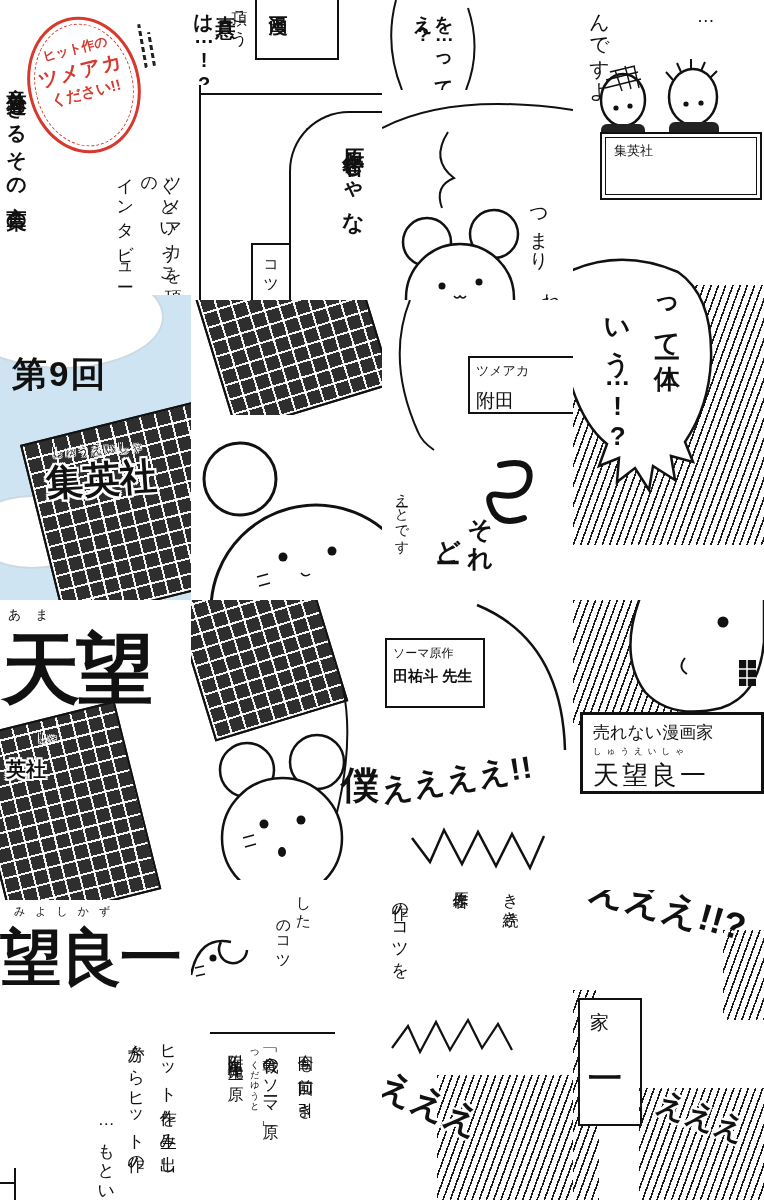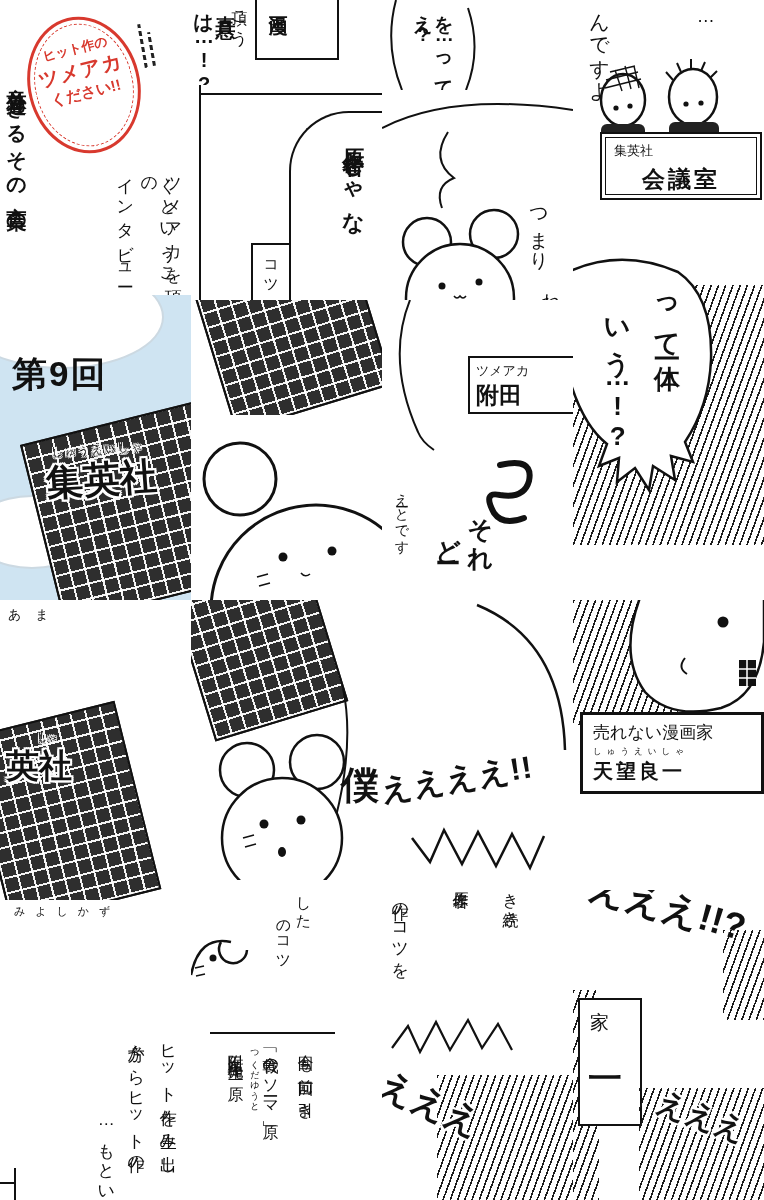--- a/index.html
+++ b/index.html
@@ -106,21 +106,20 @@
         <path d="M100,80 l-7,-8 M108,72 l-4,-9 M118,69 l0,-10 M128,71 l4,-9 M137,78 l7,-7" fill="none" stroke="#111" stroke-width="2"></path>
         <circle cx="113" cy="104" r="2.6" fill="#111"></circle>
           <circle cx="128" cy="103" r="2.6" fill="#111"></circle>
       </g>
       <rect x="28" y="124" width="44" height="18" rx="6" fill="#222"></rect>
       <rect x="96" y="122" width="50" height="20" rx="6" fill="#222"></rect>
     </svg>
     <div class="sign" style="left:27px;top:132px;width:162px;height:68px;border-width:2px">
       <div class="abs" style="inset:3px;border:1.5px solid #111"></div>
       <div class="abs" style="left:12px;top:8px;font-size:13px">集英社</div>
-      <div class="abs" style="left:0;right:0;top:30px;text-align:center;font-size:23px;font-weight:700;letter-spacing:3px">会議室</div>
     </div>
   </div>
 
   <div class="tile" style="left:0;top:295px;width:191px;height:305px;background:#cfe4f2">
     <div class="cloud" style="left:-40px;top:-30px;width:200px;height:100px"></div>
     <div class="cloud" style="left:118px;top:118px;width:130px;height:74px"></div>
     <div class="cloud" style="left:-30px;top:200px;width:120px;height:70px"></div>
     <div class="abs big" style="left:12px;top:56px;font-size:35px;letter-spacing:2px">第9回</div>
     <div class="bgrid" style="left:20px;top:150px;width:230px;height:180px;transform:rotate(-14deg);transform-origin:left top"></div>
     <div class="abs halo" style="left:52px;top:148px;font-size:10px;letter-spacing:3px;transform:rotate(-4deg)">しゅうえいしゃ</div>
@@ -141,21 +140,21 @@
       <path d="M110,158 q4,5 9,1" fill="none" stroke="#111" stroke-width="1.6"></path>
     </svg>
   </div>
 
   <div class="tile" style="left:382px;top:300px;width:191px;height:155px">
     <svg class="abs" style="left:0;top:0" width="191" height="155" viewBox="0 0 191 155">
       <path d="M28,0 Q4,60 36,132 Q40,142 52,150" fill="none" stroke="#111" stroke-width="2"></path>
     </svg>
     <div class="sign" style="left:86px;top:56px;width:120px;height:58px;padding:4px 6px">
       <div style="font-size:13px">ツメアカ</div>
-      <div style="font-size:23px;font-weight:700;margin-top:0">附田</div>
+      <div style="font-size:19px;font-weight:400;margin-top:8px">附田</div>
     </div>
   </div>
 
   <div class="tile" style="left:382px;top:455px;width:191px;height:145px">
     <svg class="abs" style="left:0;top:0" width="191" height="145" viewBox="0 0 191 145">
       <path d="M118,10 Q152,2 147,26 Q142,44 118,40 Q100,36 112,58 Q121,71 142,63" fill="none" stroke="#111" stroke-width="6" stroke-linecap="round"></path>
     </svg>
     <div class="v abs" style="left:12px;top:28px;font-size:14px">えーとです</div>
     <div class="v abs" style="left:84px;top:46px;font-size:25px;font-weight:900">それ</div>
     <div class="v abs" style="left:52px;top:66px;font-size:25px;font-weight:900">どー</div>
@@ -165,23 +164,24 @@
     <div class="hatch" style="left:0;top:75px;width:191px;height:260px"></div>
     <svg class="abs" style="left:0;top:0" width="191" height="390" viewBox="0 0 191 390">
       <path d="M-20,70 Q40,34 105,62 Q140,86 138,150 Q136,196 112,232 L120,252 L98,246 L102,270 L80,256 L76,280 L62,258 L44,272 L46,248 L26,256 L34,234 Q-10,200 -20,70 Z" fill="#fff" stroke="#111" stroke-width="2.5"></path>
     </svg>
     <div class="v abs" style="left:80px;top:75px;font-size:26px;font-weight:900">って一体</div>
     <div class="v abs" style="left:30px;top:92px;font-size:26px;font-weight:900">いう…!?</div>
   </div>
 
   <div class="tile" style="left:0;top:600px;width:191px;height:300px">
     <div class="abs" style="left:8px;top:6px;font-size:13px;letter-spacing:14px">あま</div>
+    <div class="abs big" style="left:2px;top:18px;font-size:78px;letter-spacing:-4px">天望</div>
     <div class="bgrid" style="left:-35px;top:138px;width:150px;height:190px;transform:rotate(-14deg);transform-origin:left top"></div>
     <div class="abs halo" style="left:38px;top:132px;font-size:9px">しゃ</div>
-    <div class="abs big halo" style="left:6px;top:144px;font-size:33px">英社</div>
+    <div class="abs big halo" style="left:6px;top:156px;font-size:20px">英社</div>
   </div>
 
   <div class="tile" style="left:191px;top:600px;width:191px;height:280px">
     <div class="bgrid" style="left:-25px;top:-20px;width:135px;height:165px;transform:rotate(-17deg);transform-origin:left top"></div>
     <svg class="abs" style="left:0;top:0" width="191" height="280" viewBox="0 0 191 280">
       <path d="M125,280 Q168,165 152,88" fill="none" stroke="#111" stroke-width="2"></path>
       <circle cx="56" cy="170" r="27" fill="#fff" stroke="#111" stroke-width="2.5"></circle>
       <circle cx="126" cy="162" r="27" fill="#fff" stroke="#111" stroke-width="2.5"></circle>
       <circle cx="91" cy="238" r="60" fill="#fff" stroke="#111" stroke-width="2.5"></circle>
       <circle cx="73" cy="224" r="4.5" fill="#111"></circle>
@@ -190,41 +190,46 @@
       <path d="M52,238 l11,-3 M54,247 l11,-3" fill="none" stroke="#111" stroke-width="1.6"></path>
     </svg>
     <div class="abs big" style="left:150px;top:160px;font-size:38px">僕</div>
   </div>
 
   <div class="tile" style="left:382px;top:600px;width:191px;height:280px">
     <svg class="abs" style="left:0;top:0" width="191" height="280" viewBox="0 0 191 280">
       <path d="M95,5 Q180,40 183,150" fill="none" stroke="#111" stroke-width="2.5"></path>
       <path d="M30,238 L48,262 L62,230 L80,264 L96,232 L114,266 L130,234 L148,268 L162,236" fill="none" stroke="#111" stroke-width="2.5"></path>
     </svg>
+    <div class="sign" style="left:3px;top:38px;width:100px;height:70px;padding:5px 6px">
+      <div style="font-size:12px">ソーマ原作</div>
+      <div style="font-size:15px;font-weight:900;margin-top:5px">田祐斗 先生</div>
+    </div>
     <div class="abs big" style="left:-2px;top:158px;font-size:31px;letter-spacing:1px;transform:rotate(-9deg);white-space:nowrap">ええええ!!</div>
   </div>
 
   <div class="tile" style="left:573px;top:600px;width:191px;height:290px">
     <div class="hatch" style="left:0;top:0;width:105px;height:125px"></div>
     <svg class="abs" style="left:0;top:0" width="191" height="120" viewBox="0 0 191 120">
       <path d="M68,-5 Q45,55 72,92 Q98,120 148,108 Q186,96 191,42 L191,-5 Z" fill="#fff" stroke="#111" stroke-width="2.5"></path>
       <circle cx="150" cy="22" r="5.5" fill="#111"></circle>
       <path d="M112,58 q-8,10 2,16" fill="none" stroke="#111" stroke-width="2"></path>
       <rect x="166" y="60" width="17" height="26" fill="#111"></rect>
       <path d="M166,69 h17 M166,78 h17 M174,60 v26" stroke="#fff" stroke-width="1.5"></path>
     </svg>
     <div class="sign" style="left:7px;top:112px;width:184px;height:82px;border-width:3px;padding:6px 10px">
       <div style="font-size:17px;font-weight:400">売れない漫画家</div>
       <div style="font-size:8.5px;letter-spacing:5px;margin-top:2px">しゅうえいしゃ</div>
-      <div style="font-size:20px;font-weight:700;letter-spacing:3px">天望良一</div>
+      <div style="font-size:26px;font-weight:400;letter-spacing:3px">天望良一</div>
     </div>
   </div>
 
   <div class="tile" style="left:0;top:900px;width:191px;height:300px">
     <div class="abs" style="left:14px;top:4px;font-size:11px;letter-spacing:10px">みよしかず</div>
+    <div class="abs big" style="left:0;top:16px;font-size:62px;letter-spacing:-2px;white-space:nowrap">望良一</div>
     <div class="v abs" style="left:158px;top:132px;font-size:17px;letter-spacing:2px">ヒット作を生み出し</div>
     <div class="v abs" style="left:126px;top:132px;font-size:17px;letter-spacing:2px">方々からヒット作の</div>
     <div class="v abs" style="left:96px;top:210px;font-size:17px;letter-spacing:2px">…もとい</div>
     <div class="ln" style="left:14px;top:268px;width:2px;height:32px"></div>
     <div class="ln" style="left:0;top:282px;width:14px;height:2px"></div>
   </div>
 
   <div class="tile" style="left:191px;top:880px;width:191px;height:320px">
     <div class="v abs" style="left:104px;top:6px;font-size:15px">した</div>
     <div class="v abs" style="left:84px;top:30px;font-size:15px">のコツ</div>

